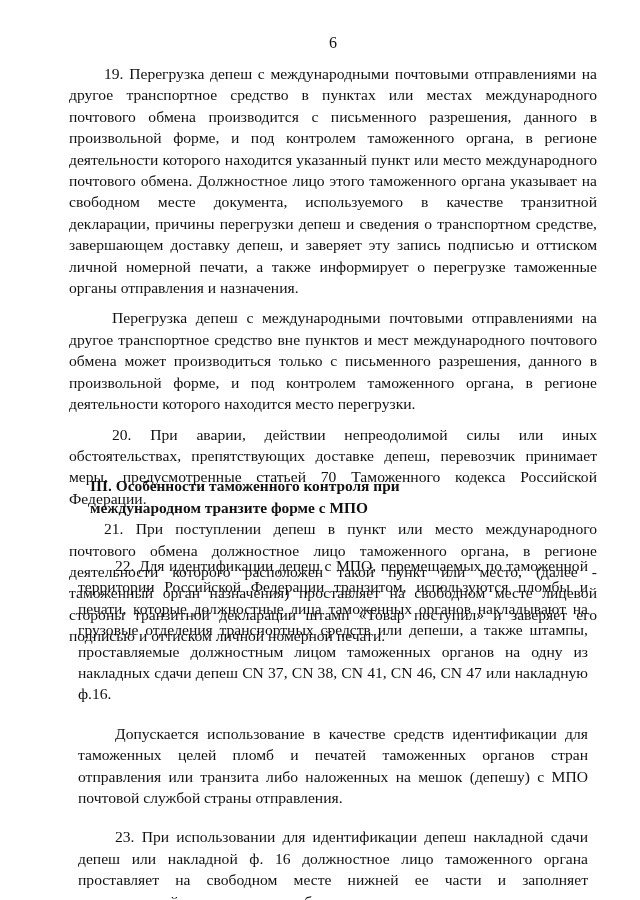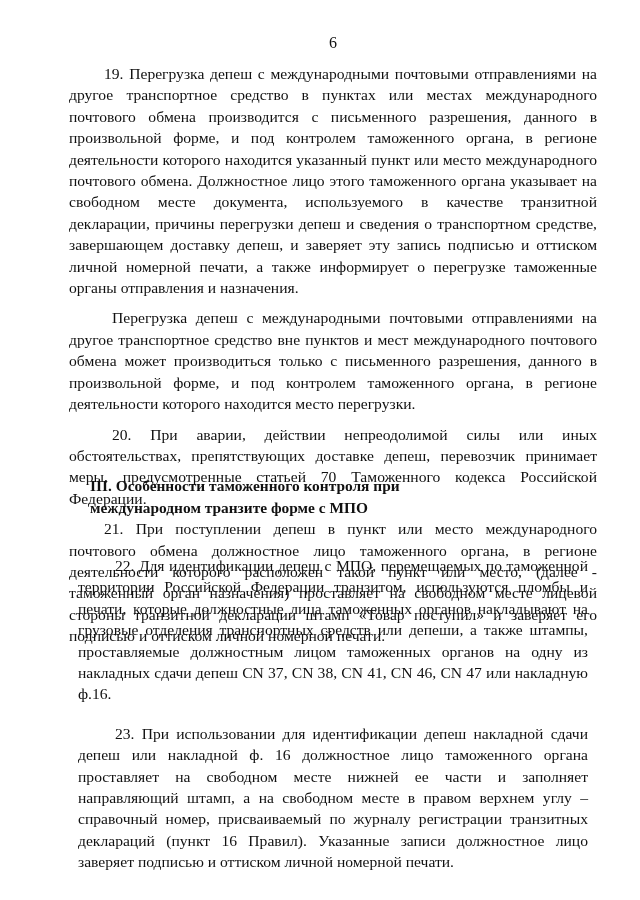--- a/index.html
+++ b/index.html
@@ -42,15 +42,16 @@
   <p>21. При поступлении депеш в пункт или место международного почтового обмена должностное лицо таможенного органа, в регионе деятельности которого расположен такой пункт или место, (далее - таможенный орган назначения) проставляет на свободном месте лицевой стороны транзитной декларации штамп «Товар поступил» и заверяет его подписью и оттиском личной номерной печати.</p>
 </div>
 
 <div class="heading">
   <div>III. Особенности таможенного контроля при</div>
   <div>международном транзите форме с МПО</div>
 </div>
 
 <div class="body2">
   <p>22. Для идентификации депеш с МПО, перемещаемых по таможенной территории Российской Федерации транзитом, используются пломбы и печати, которые должностные лица таможенных органов накладывают на грузовые отделения транспортных средств или депеши, а также штампы, проставляемые должностным лицом таможенных органов на одну из накладных сдачи депеш CN 37, CN 38, CN 41, CN 46, CN 47 или накладную ф.16.</p>
+  <p>Допускается использование в качестве средств идентификации для таможенных целей пломб и печатей таможенных органов стран отправления или транзита либо наложенных на мешок (депешу) с МПО почтовой службой страны отправления.</p>
   <p>23.  При использовании для идентификации депеш накладной сдачи депеш или накладной ф. 16 должностное лицо таможенного органа проставляет на свободном месте нижней ее части и заполняет направляющий штамп, а на свободном месте в правом верхнем углу – справочный номер, присваиваемый по журналу регистрации транзитных деклараций (пункт 16 Правил). Указанные записи должностное лицо заверяет подписью и оттиском личной номерной печати.</p>
 
 </div>
 
 </body></html>

